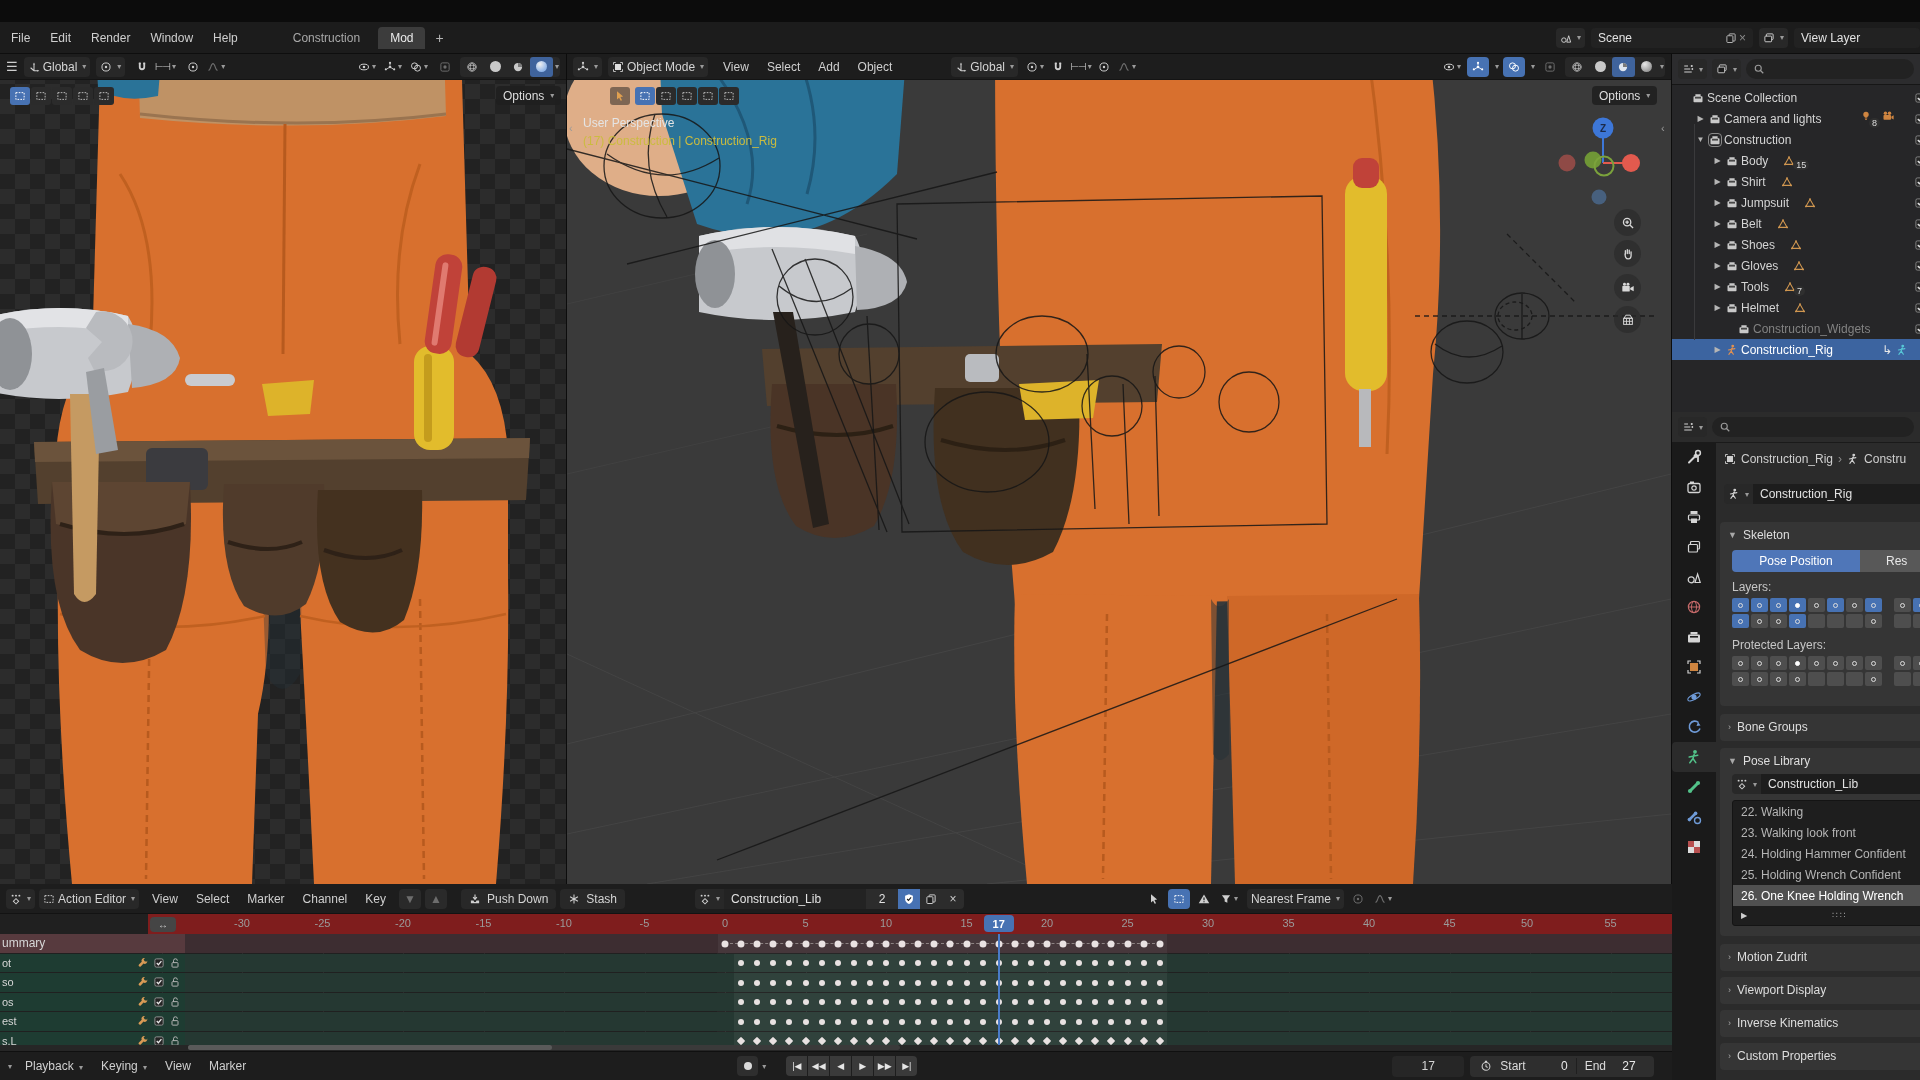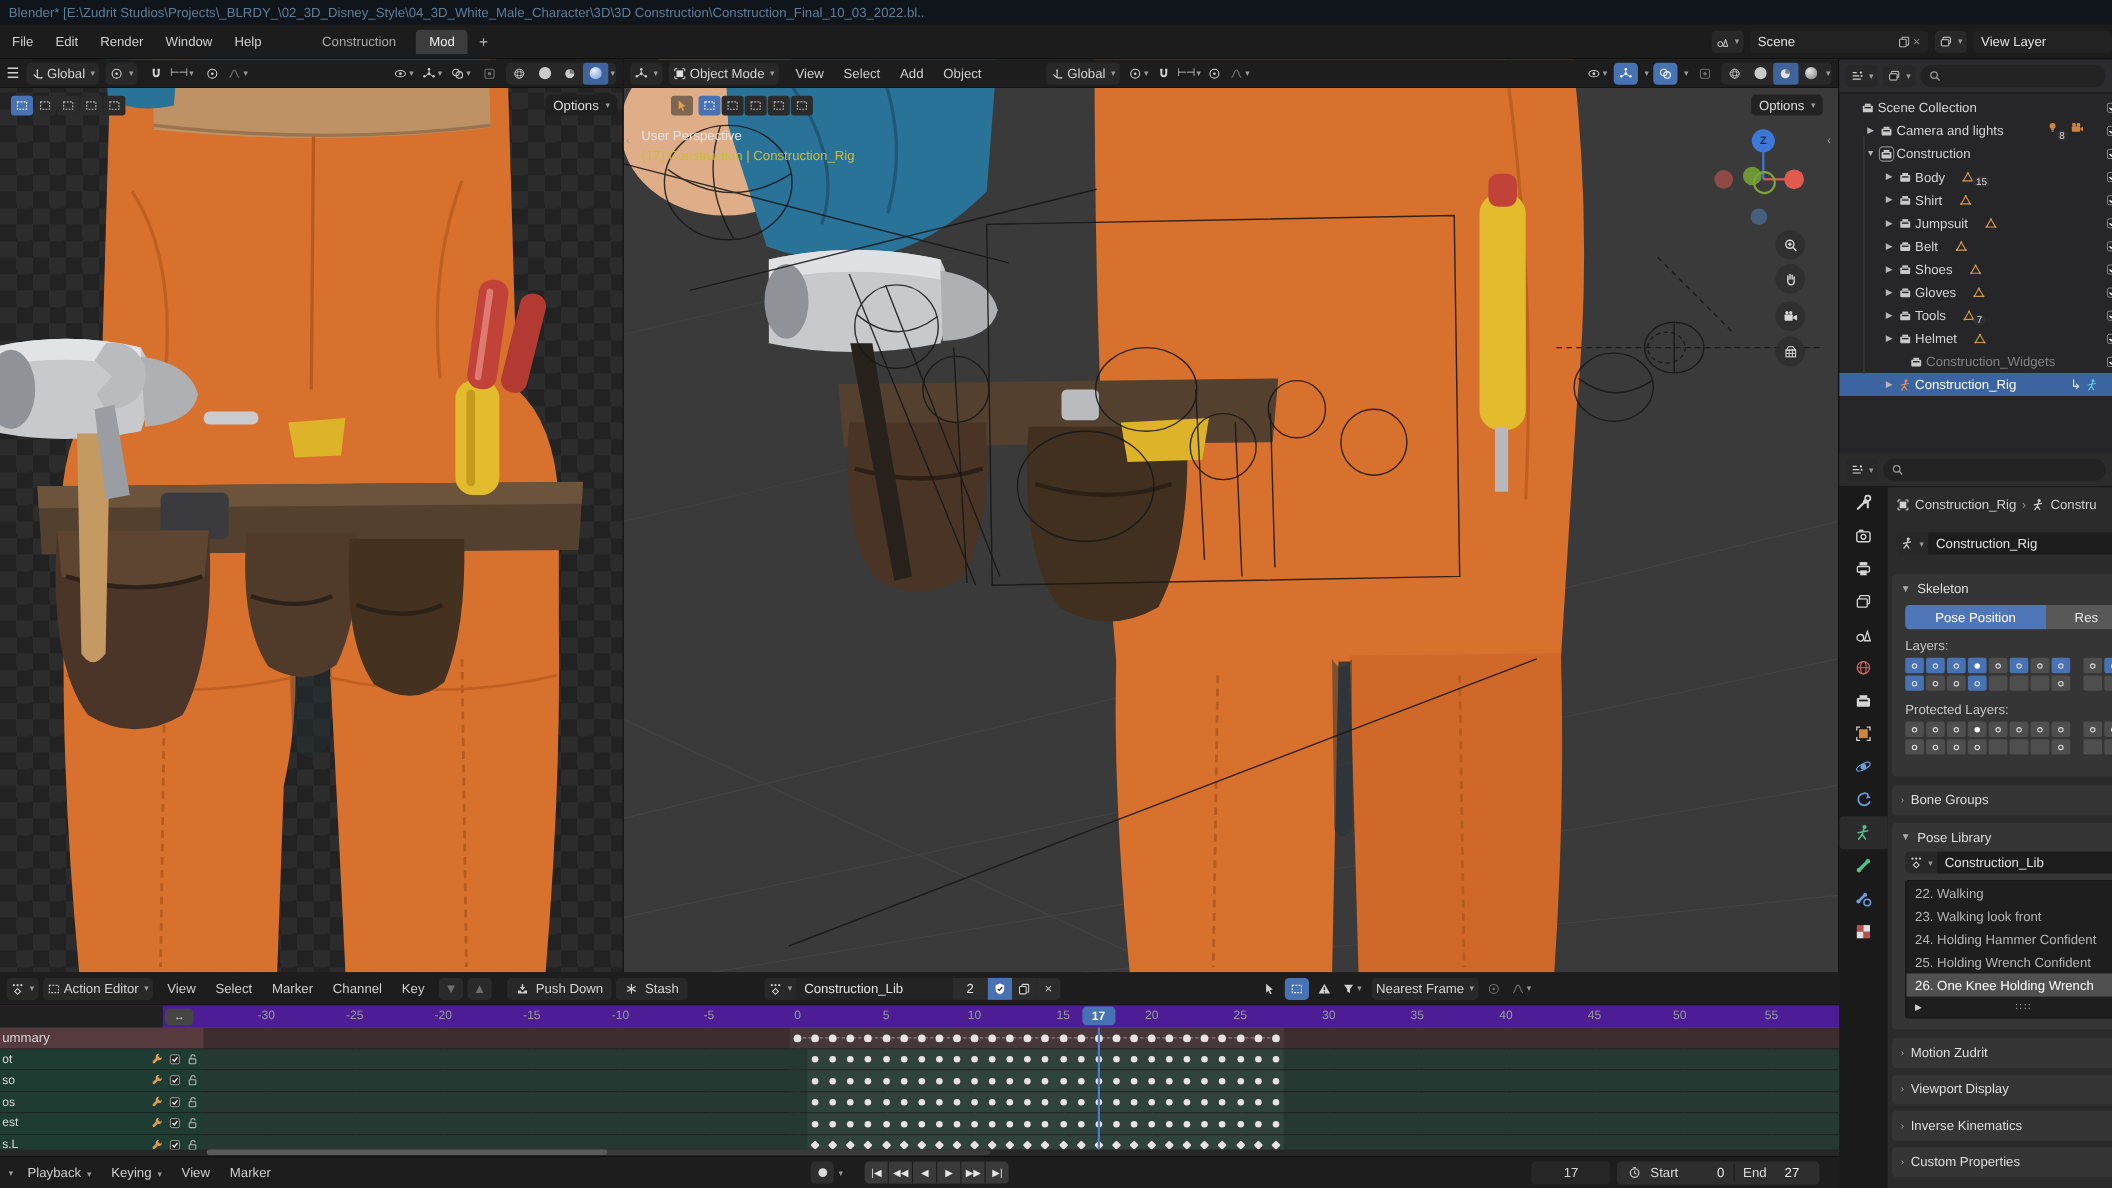--- a/index.html
+++ b/index.html
@@ -52,21 +52,21 @@
   .caret{color:#a8a8a8;font-size:9px;}
   .lcell{width:17px;height:14px;border-radius:2px;background:#4e4e4e;margin-right:2px;display:flex;align-items:center;justify-content:center;flex:none;}
   .lcell.b{background:#4772b3;}
   .ldot{width:5px;height:5px;border-radius:50%;border:1px solid #dcdcdc;box-sizing:border-box;}
   .ldot.f{background:#fff;border-color:#fff;}
   .plist-item{height:21px;display:flex;align-items:center;padding:0 8px;color:#b5b5b5;font-size:12px;white-space:nowrap;}
   .plist-item.sel{background:#505050;color:#fff;}
   
   #dope{left:0;top:884px;width:1672px;height:167px;background:#262626;overflow:hidden;}
   #dopehead{position:absolute;left:0;top:0;right:0;height:30px;background:#1d1d1d;border-bottom:1px solid #131313;display:flex;align-items:center;padding:0 6px;box-sizing:border-box;gap:4px;}
-  #ruler{position:absolute;left:0;top:30px;right:0;height:20px;background:#4c1d95;border-bottom:7px solid #15803d;}
+  #ruler{position:absolute;left:0;top:30px;right:0;height:20px;background:#7f1d1d;border-bottom:7px solid #15803d;}
   .tick{position:absolute;top:3px;transform:translateX(-50%);color:#9b9b9b;font-size:11px;}
   .chname{position:absolute;left:0;width:185px;display:flex;align-items:center;padding-left:2px;box-sizing:border-box;overflow:hidden;gap:4px;}
   .chband{position:absolute;left:0;right:0;}
   .kdot{position:absolute;width:6px;height:6px;border-radius:50%;background:#e9e2e2;transform:translate(-50%,-50%);}
   .kdia{position:absolute;width:6px;height:6px;background:#e9e2e2;transform:translate(-50%,-50%) rotate(45deg);border-radius:1px;}
   .gline{position:absolute;width:1px;background:#343434;}
   
   #playbar{left:0;top:1051px;width:1672px;height:29px;background:#1d1d1d;display:flex;align-items:center;padding:0 6px;box-sizing:border-box;gap:4px;border-top:1px solid #101010;}
   .tbtn{width:21px;height:20px;background:#3a3a3a;display:flex;align-items:center;justify-content:center;color:#e6e6e6;font-size:9px;}
   .seg{display:flex;align-items:center;background:#2e2e2e;border-radius:4px;height:21px;}
@@ -283,23 +283,20 @@
         <path d="M2.5 10 H6 L7 12 H9 L10 10 H13.5 V13.5 H2.5 Z" fill="currentColor"></path>
       </symbol>
     <symbol id="boxsel" viewBox="0 0 16 16">
         <rect x="2.5" y="3.5" width="11" height="9" fill="none" stroke="currentColor" stroke-width="1.3" stroke-dasharray="2.2 1.6"></rect>
       </symbol>
   </defs>
 </svg>
 
 <div id="app">
 
-  <div id="titlebar" class="abs">
-    <span>Blender* [E:\Zudrit Studios\Projects\_BLRDY_\02_3D_Disney_Style\04_3D_White_Male_Character\3D\3D Construction\Construction_Final_10_03_2022.bl..</span>
-  </div>
 
   <div id="topbar" class="abs">
     <div class="row" style="gap:2px;padding-left:2px">
         <span class="menu-item">File</span>
         <span class="menu-item">Edit</span>
         <span class="menu-item">Render</span>
         <span class="menu-item">Window</span>
         <span class="menu-item">Help</span>
       </div>
     <div class="row" style="margin-left:34px;gap:6px">
@@ -975,21 +972,21 @@
             <svg class="ic ic12" viewBox="0 0 16 16" style="color:#cf9650">
               <use href="#tri"></use>
             </svg>
           </span>
           <span style="position:absolute;right:-6px;display:flex">
             <svg class="ic ic12" viewBox="0 0 16 16" style="color:#8a8a8a">
               <use href="#chk"></use>
             </svg>
           </span>
         </div>
-        <div class="olrow dim" style="padding-left: 36px; margin-left: 14px;">
+        <div class="olrow dim" style="padding-left: 52px;">
           <span class="exp"></span>
           <span style="color:#c9c9c9">
             <svg class="ic ic12" viewBox="0 0 16 16" style="color:#c9c9c9">
               <use href="#box"></use>
             </svg>
           </span>
           <span class="lbl">Construction_Widgets</span>
           <span style="position:absolute;right:-6px;display:flex">
             <svg class="ic ic12" viewBox="0 0 16 16" style="color:#8a8a8a">
               <use href="#chk"></use>

